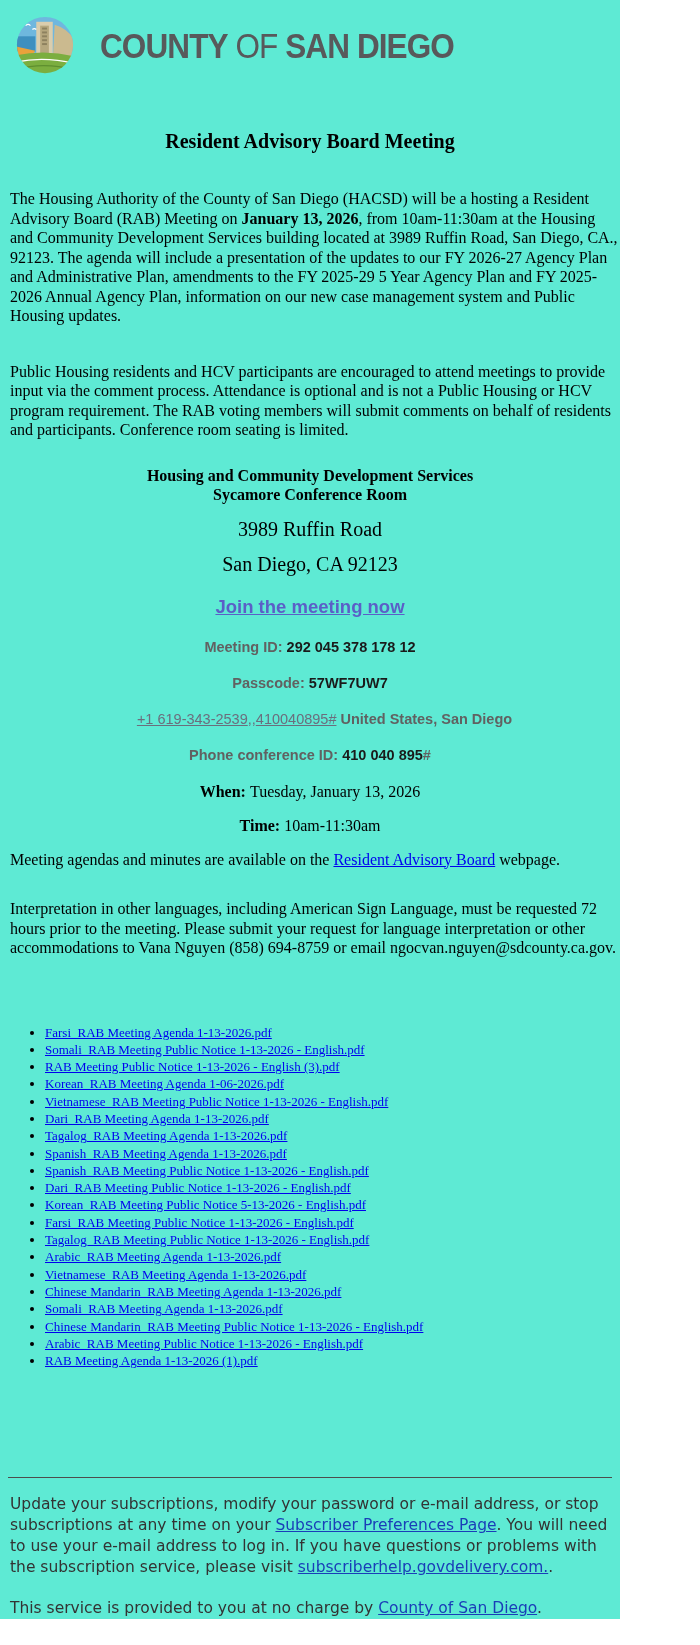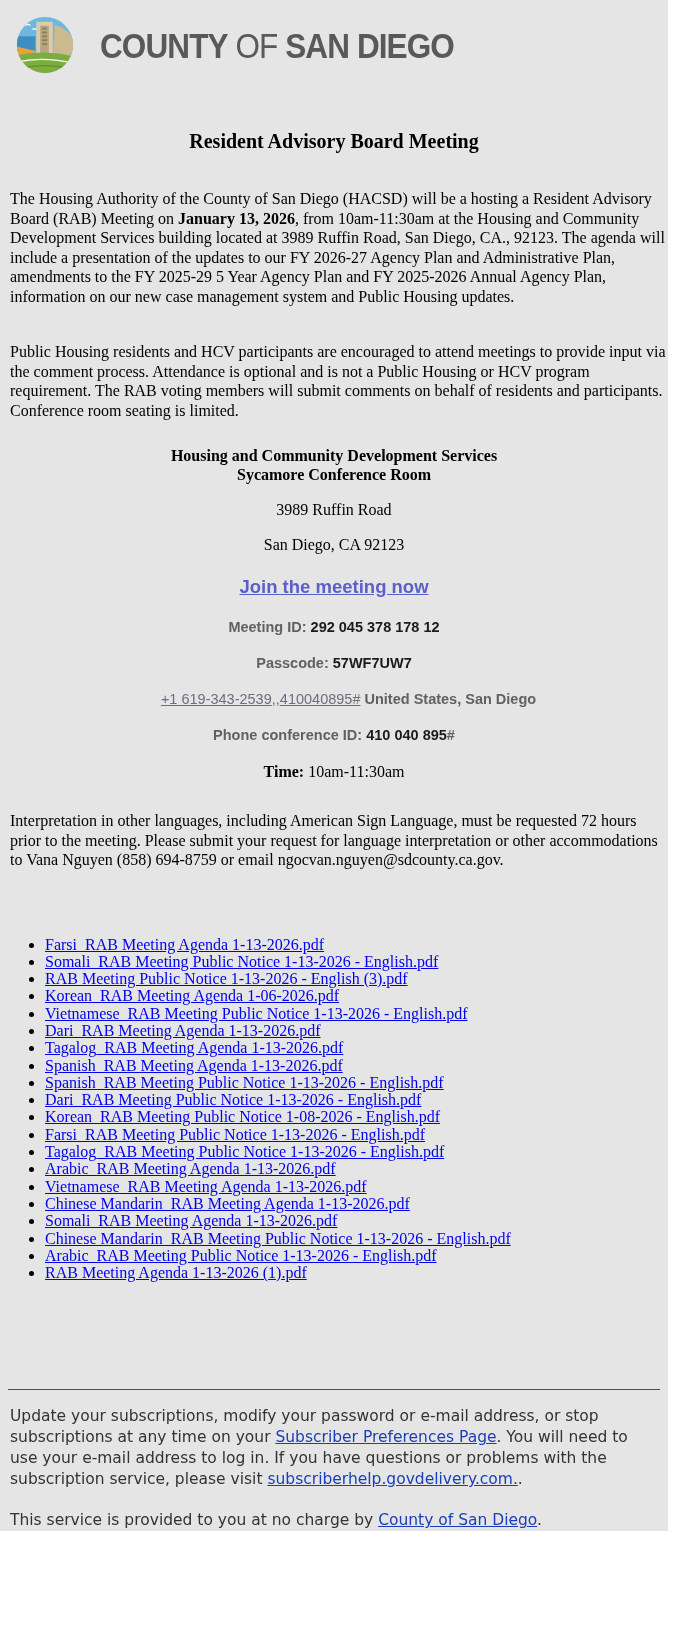--- a/index.html
+++ b/index.html
@@ -1,36 +1,36 @@
 <!DOCTYPE html>
 <html><head>
 <meta charset="utf-8">
 <style>
   html,body{margin:0;padding:0;background:#ffffff;}
   body{width:700px;font-family:"Liberation Serif",serif;color:#000;}
-  .page{width:668px;overflow:hidden;background:#e5e5e5;}
+  .page{width:620px;overflow:hidden;background:#5eead4;}
 
   
   .brand-bar{display:flex;align-items:center;padding:12px 0 0 14px;height:68px;}
   .brand-logo{width:62px;height:62px;flex:0 0 auto;}
   .brand-text{margin-left:24px;font-family:"Liberation Sans",sans-serif;color:#58595B;
     font-size:35px;letter-spacing:-1px;white-space:nowrap;display:inline-block;
     transform:scaleX(0.9);transform-origin:left center;}
   .brand-text .b{font-weight:700;}
   .brand-text .l{font-weight:400;}
 
   
   .doc-title{margin:50px 0 0 0;text-align:center;font-size:20px;font-weight:700;}
 
   
   .para{margin:36px 0 0 0;padding:0 2px 0 10px;font-size:16px;line-height:19.5px;text-align:left;}
   .para b{font-weight:700;}
 
   
-  .cline{margin:16px 0;text-align:center;font-size:16px;line-height:19px;}
+  .cline{margin:16px 0;text-align:center;font-size:20px;line-height:19px;}
   .venue-head{margin:26px 0 0 0;text-align:center;font-weight:700;font-size:16px;line-height:19px;}
   .join-line{margin:22px 0 20px 0;text-align:center;}
   .join-link{font-family:"Liberation Sans",sans-serif;font-weight:700;font-size:18.5px;
     color:#5B5FC7;text-decoration:underline;cursor:pointer;}
   .kv{margin:17px 17px;text-align:center;font-family:"Liberation Sans",sans-serif;
     font-size:14.5px;font-weight:700;line-height:19px;}
   .kv .lab{color:#616161;}
   .kv .val{color:#1a1a1a;}
   .dialhead{margin:18px 0;text-align:center;font-family:"Liberation Sans",sans-serif;
     font-size:15.5px;font-weight:700;color:#242424;}
@@ -42,21 +42,21 @@
   .whentime{margin:15px 0;text-align:center;font-size:16px;line-height:19px;}
   .whentime .lab{font-weight:700;}
 
   
   a.blue-link{color:#0000EE;text-decoration:underline;cursor:pointer;}
 
   .note{margin:13px 0 0 0;padding:0 2px 0 10px;font-size:16px;line-height:19.5px;}
   .interp{margin:30px 0 0 0;padding:0 2px 0 10px;font-size:16px;line-height:19.5px;}
 
   
-  ul.attachments{margin:66px 0 0 0;padding:0 0 0 45px;font-size:16px;line-height:17.3px;}
+  ul.attachments{margin:66px 0 0 0;padding:0 0 0 45px;font-size:13px;line-height:17.3px;}
   ul.attachments li{margin:0;padding:0;}
 
   
   .rule{border:none;border-top:1px solid #4d4d4d;margin:108px 8px 0 8px;}
   .foot{font-family:"DejaVu Sans",sans-serif;color:#333;font-size:15.5px;line-height:21px;
     margin:16px 0 0 0;padding:0 12px 0 10px;}
   .foot a{color:#1a3eb8;text-decoration:underline;cursor:pointer;}
   .service{font-family:"DejaVu Sans",sans-serif;color:#333;font-size:15.5px;line-height:21px;
     margin:20px 0 0 0;padding:0 12px 0 10px;}
   .service a{color:#1a3eb8;text-decoration:underline;cursor:pointer;}
@@ -110,38 +110,40 @@
 
   <p class="kv"><span class="lab">Meeting ID: </span><span class="val">292 045 378 178 12</span></p>
 
   <p class="kv"><span class="lab">Passcode: </span><span class="val">57WF7UW7</span></p>
 
 
   <p class="phoneline"><a class="phone-link">+1 619-343-2539</a><span class="phone-sep">,,</span><a class="phone-link">410040895#</a><span class="phone-region"> United States, San Diego</span></p>
 
   <p class="kv"><span class="lab">Phone conference ID: </span><span class="val">410 040 895</span><span class="lab">#</span></p>
 
+  <p class="whentime"><span class="lab">When: </span><span>Tuesday, January 13, 2026</span></p>
 
   <p class="whentime"><span class="lab">Time: </span><span>10am-11:30am</span></p>
 
+  <p class="note"><span>Meeting agendas and minutes are available on the </span><a class="blue-link">Resident Advisory Board</a><span> webpage.</span></p>
 
   <p class="interp">Interpretation in other languages, including American Sign Language, must be requested 72 hours prior to the meeting. Please submit your request for language interpretation or other accommodations to Vana Nguyen (858) 694-8759 or email ngocvan.nguyen@sdcounty.ca.gov.</p>
 
   <ul class="attachments">
     <li><a class="blue-link">Farsi_RAB Meeting Agenda 1-13-2026.pdf</a></li>
     <li><a class="blue-link">Somali_RAB Meeting Public Notice 1-13-2026 - English.pdf</a></li>
     <li><a class="blue-link">RAB Meeting Public Notice 1-13-2026 - English (3).pdf</a></li>
     <li><a class="blue-link">Korean_RAB Meeting Agenda 1-06-2026.pdf</a></li>
     <li><a class="blue-link">Vietnamese_RAB Meeting Public Notice 1-13-2026 - English.pdf</a></li>
     <li><a class="blue-link">Dari_RAB Meeting Agenda 1-13-2026.pdf</a></li>
     <li><a class="blue-link">Tagalog_RAB Meeting Agenda 1-13-2026.pdf</a></li>
     <li><a class="blue-link">Spanish_RAB Meeting Agenda 1-13-2026.pdf</a></li>
     <li><a class="blue-link">Spanish_RAB Meeting Public Notice 1-13-2026 - English.pdf</a></li>
     <li><a class="blue-link">Dari_RAB Meeting Public Notice 1-13-2026 - English.pdf</a></li>
-    <li><a class="blue-link">Korean_RAB Meeting Public Notice 1-08-2026 - English.pdf</a></li>
+    <li><a class="blue-link">Korean_RAB Meeting Public Notice 5-13-2026 - English.pdf</a></li>
     <li><a class="blue-link">Farsi_RAB Meeting Public Notice 1-13-2026 - English.pdf</a></li>
     <li><a class="blue-link">Tagalog_RAB Meeting Public Notice 1-13-2026 - English.pdf</a></li>
     <li><a class="blue-link">Arabic_RAB Meeting Agenda 1-13-2026.pdf</a></li>
     <li><a class="blue-link">Vietnamese_RAB Meeting Agenda 1-13-2026.pdf</a></li>
     <li><a class="blue-link">Chinese Mandarin_RAB Meeting Agenda 1-13-2026.pdf</a></li>
     <li><a class="blue-link">Somali_RAB Meeting Agenda 1-13-2026.pdf</a></li>
     <li><a class="blue-link">Chinese Mandarin_RAB Meeting Public Notice 1-13-2026 - English.pdf</a></li>
     <li><a class="blue-link">Arabic_RAB Meeting Public Notice 1-13-2026 - English.pdf</a></li>
     <li><a class="blue-link">RAB Meeting Agenda 1-13-2026 (1).pdf</a></li>
   </ul>

